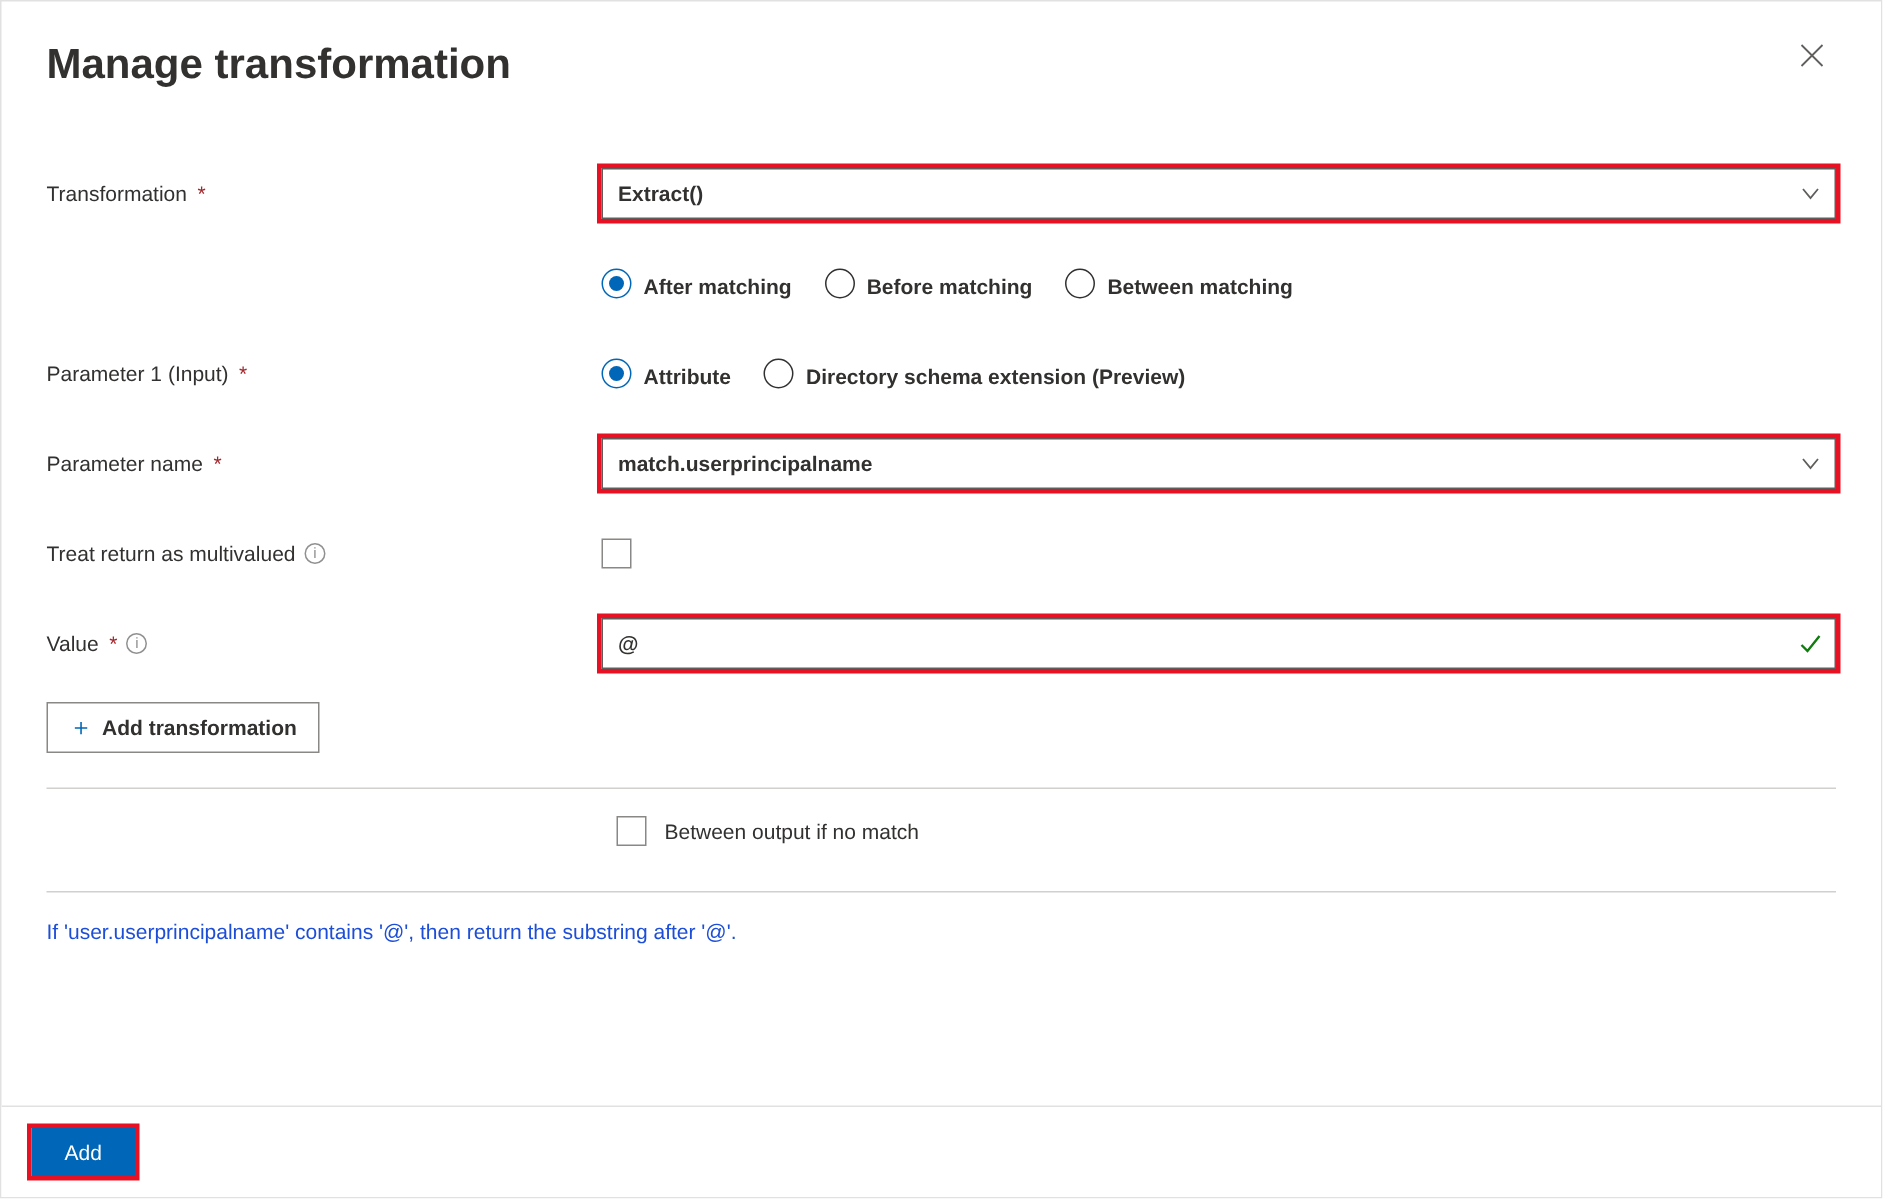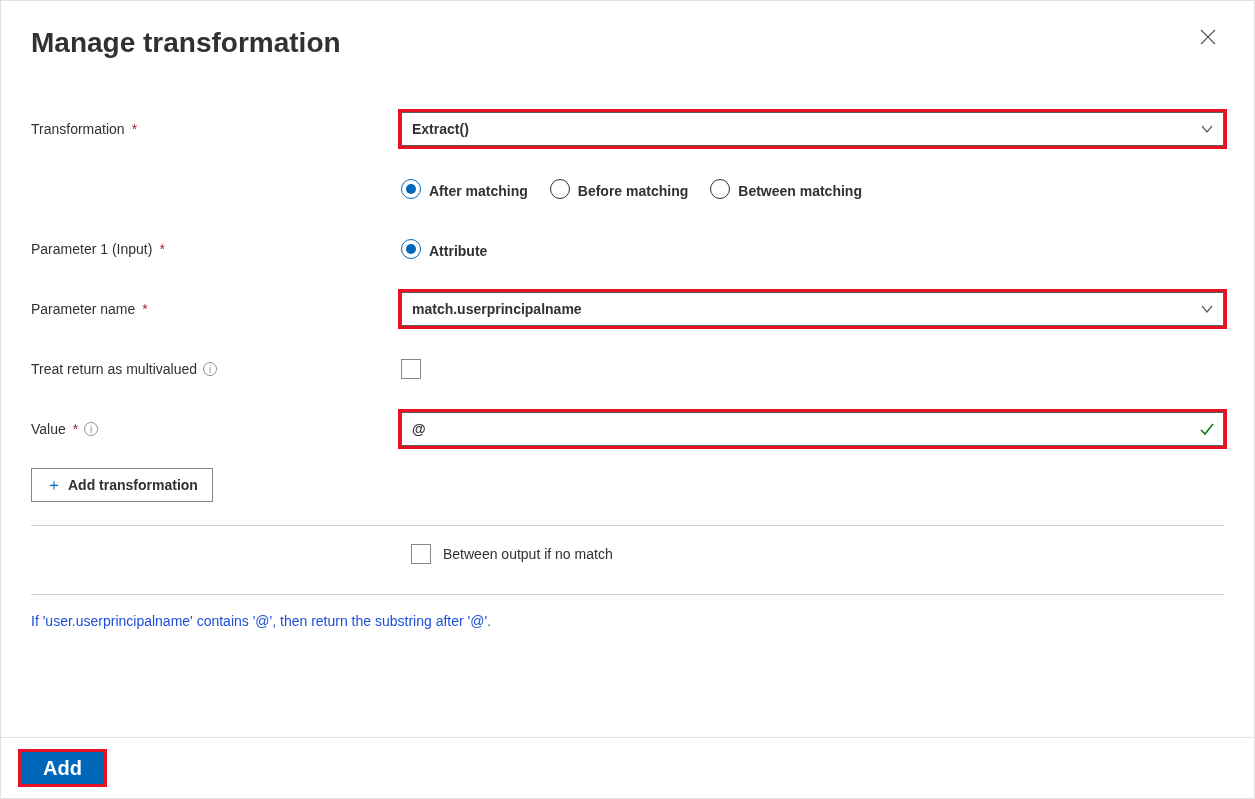--- a/index.html
+++ b/index.html
@@ -158,22 +158,22 @@
     border-top:1px solid #e1e1e1;
     padding:14px 20px;
     background:#fff;
   }
   .primary-btn {
     background:#0067b8;
     color:#fff;
     border:none;
     height:32px;
     padding:0 22px;
-    font-size:20px;
-    font-weight:700;
+    font-size:14px;
+    font-weight:400;
     cursor:pointer;
     outline:3px solid #e81123;
     outline-offset:0;
   }
 </style>
 </head>
 <body>
 
 <div class="page">
 
@@ -229,20 +229,24 @@
         <span>Parameter 1 (Input)</span>
           <span class="req">*</span>
       </div>
       <div class="ctrl-col">
         <label class="radio">
           <span class="radio-circle sel">
               <span class="radio-dot"></span>
             </span>
           <span>Attribute</span>
         </label>
+        <label class="radio">
+          <span class="radio-circle"></span>
+          <span>Directory schema extension (Preview)</span>
+        </label>
       </div>
     </div>
 
     <div class="row">
       <div class="label-col">
         <span>Parameter name</span>
           <span class="req">*</span>
       </div>
       <div class="ctrl-col">
         <div class="dropdown highlight-red">

